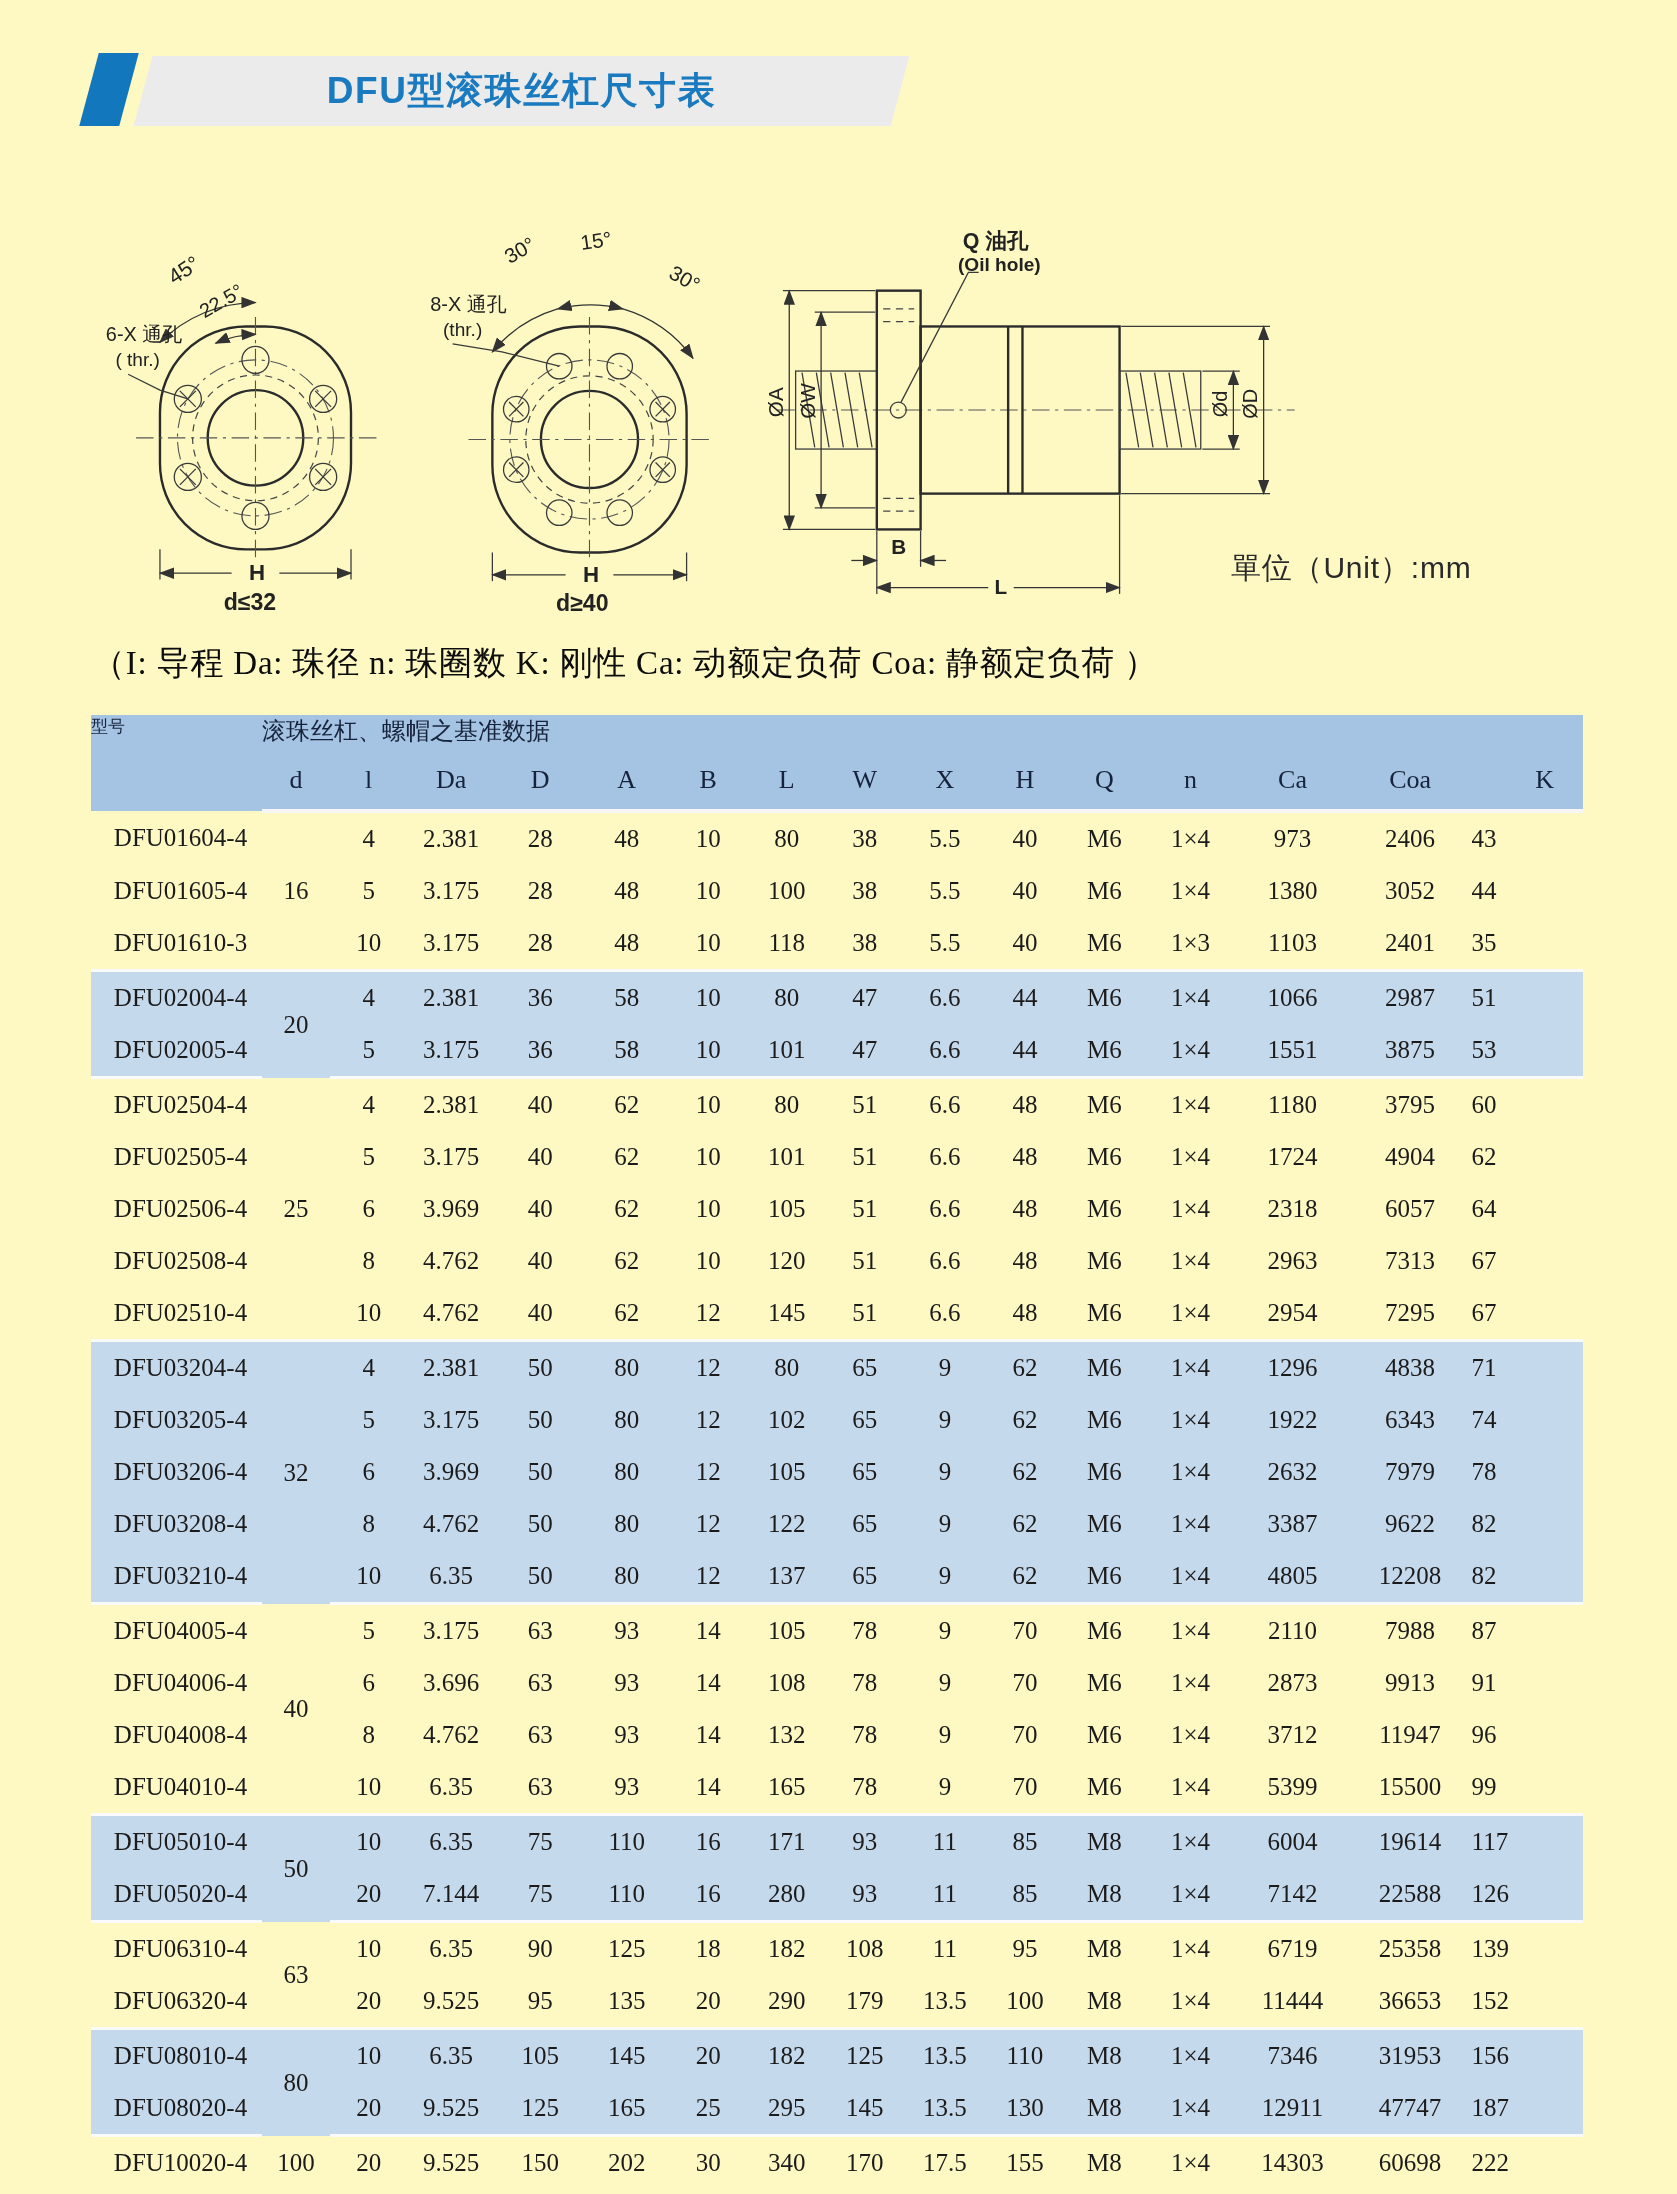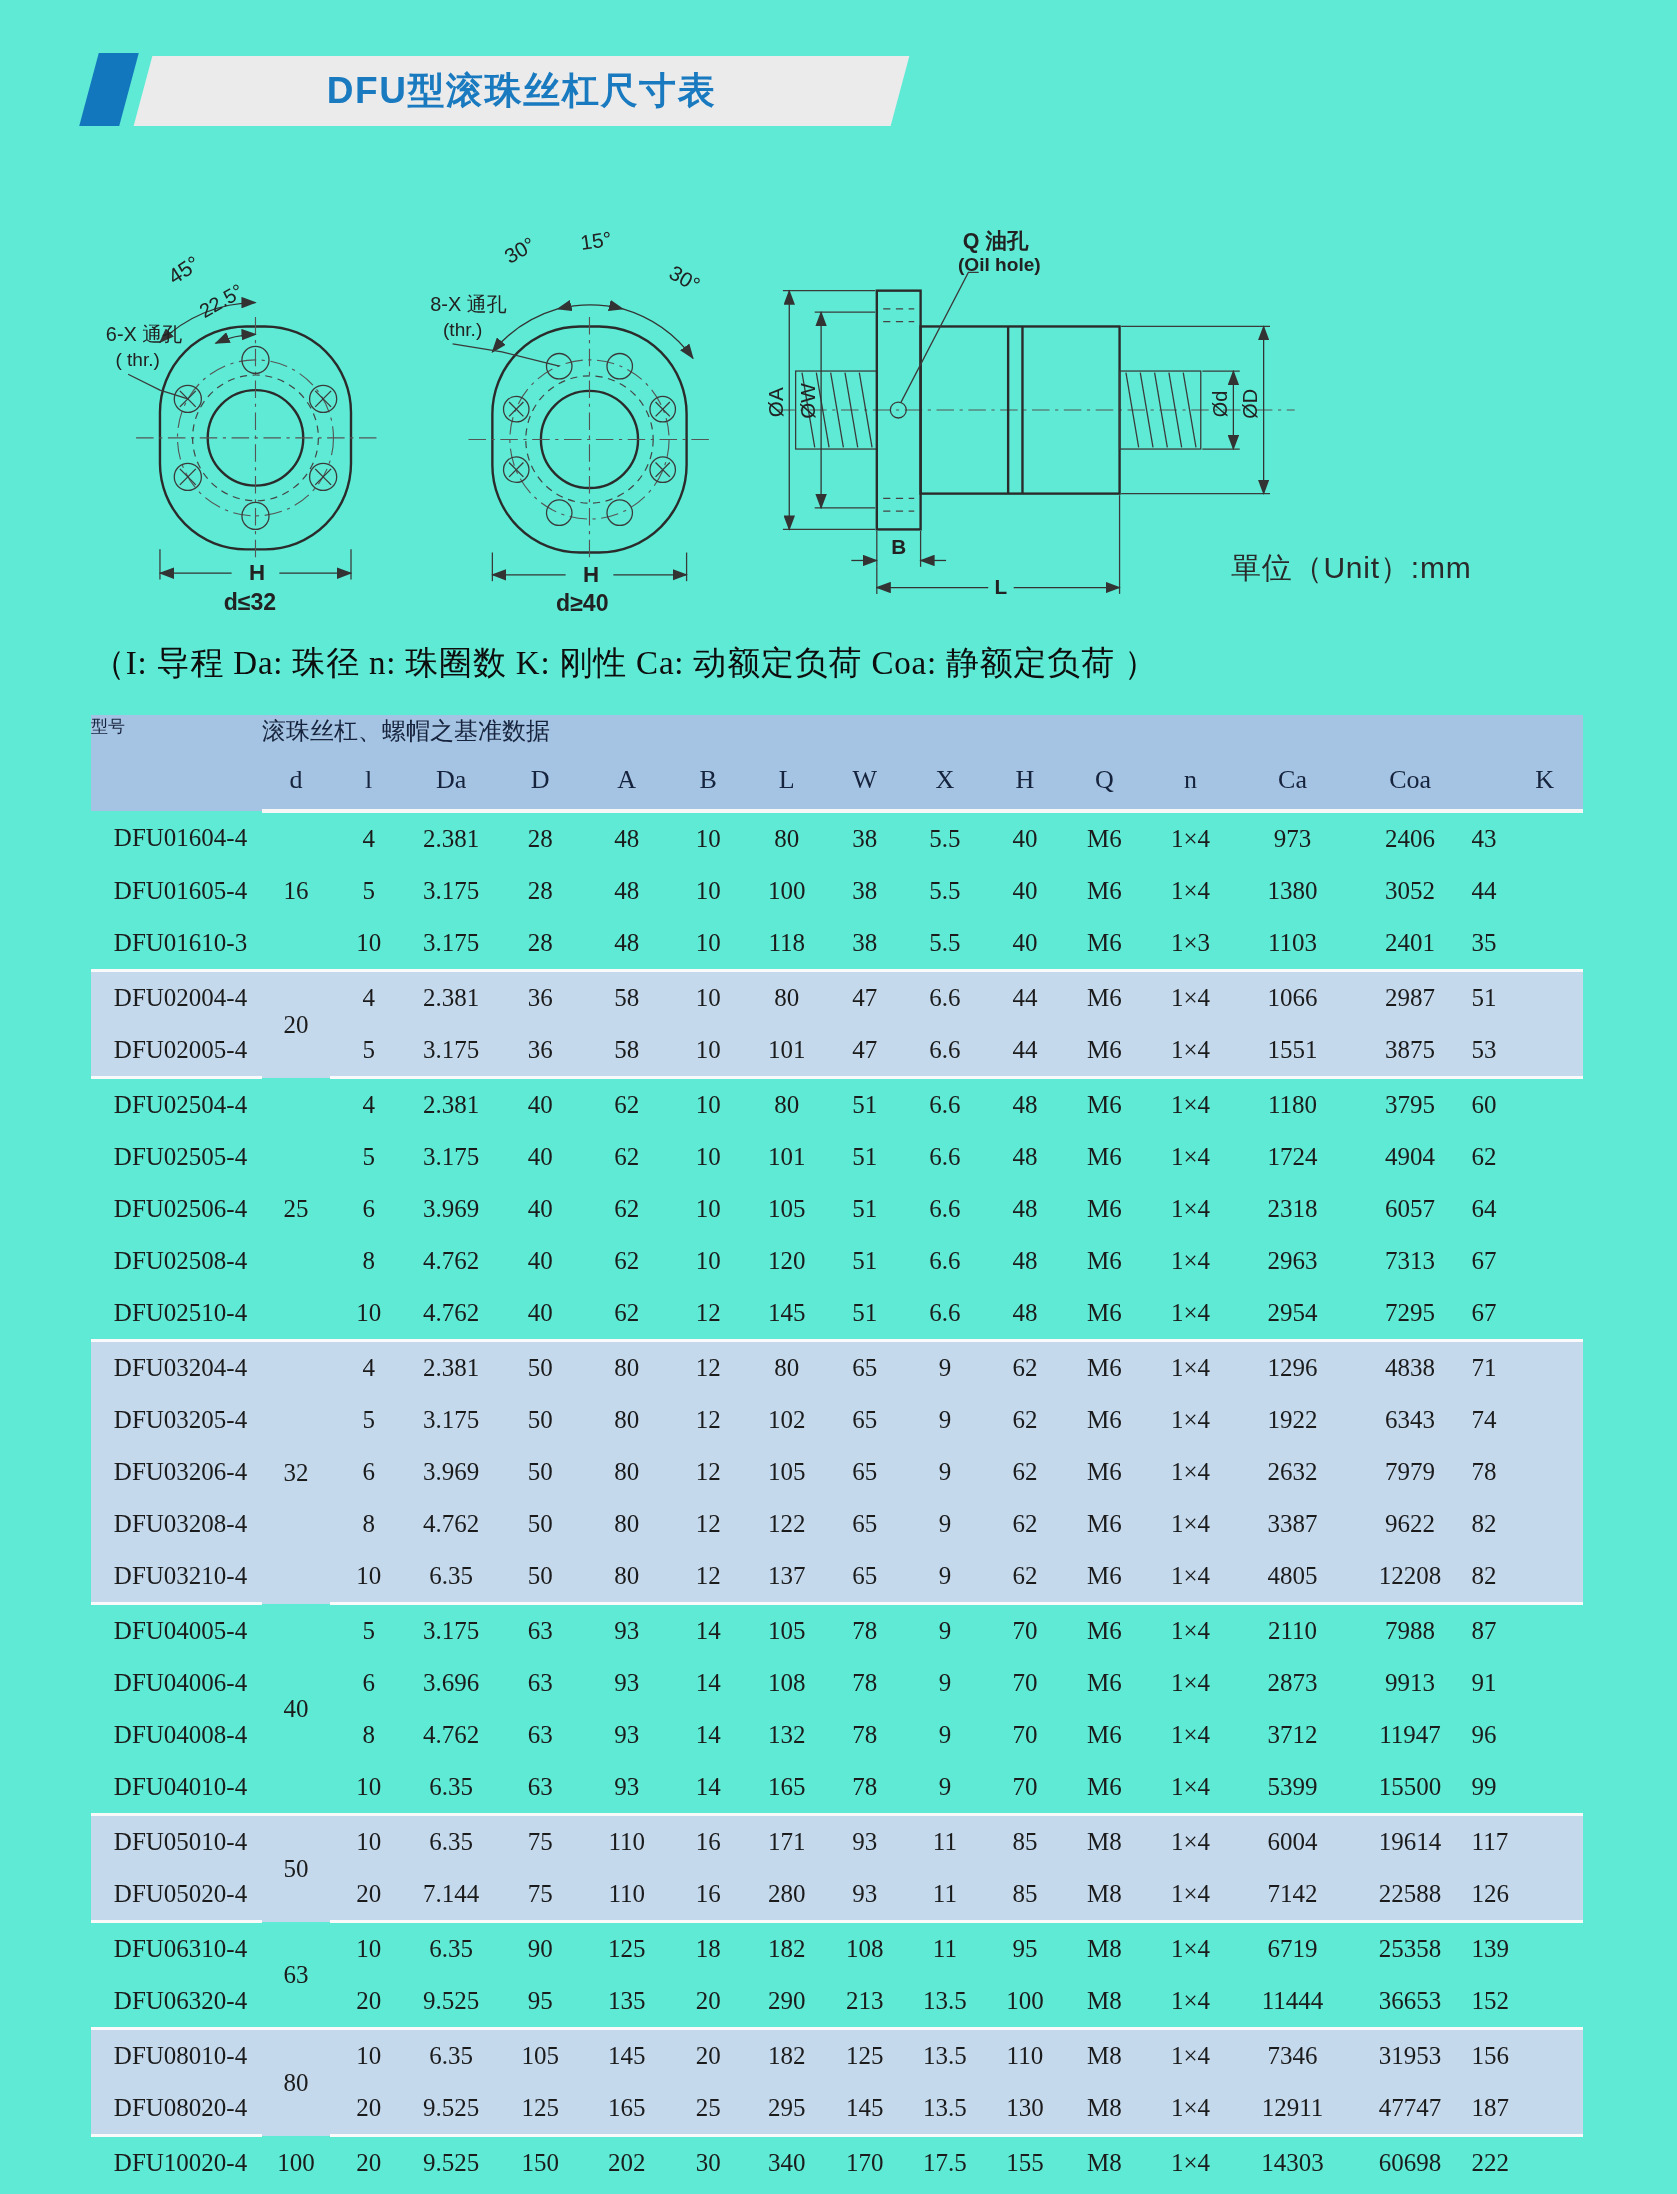--- a/index.html
+++ b/index.html
@@ -1,16 +1,16 @@
 <!DOCTYPE html>
 <html style="font-size:12.7px"><head>
 <meta charset="utf-8">
 <style>
   html,body{margin:0;padding:0;background:#ffffff;}
-  .page{position:relative;width:1678px;height:2194px;background:#5eead4;overflow:hidden;
+  .page{position:relative;width:1678px;height:2194px;background:#fef9c3;overflow:hidden;
         font-family:"Liberation Serif","DejaVu Serif",serif;color:#1b1b1b;}
 
   
   .banner-accent{position:absolute;left:89px;top:53px;width:40px;height:73px;
                  background:#1377bd;transform:skewX(-15deg);}
   .banner-tray{position:absolute;left:143px;top:56px;width:757px;height:70px;
                background:#ebebeb;transform:skewX(-15deg);}
   .banner-title{position:absolute;left:143px;top:56px;width:757px;height:70px;
                 display:flex;align-items:center;justify-content:center;
                 font-family:"Liberation Sans","DejaVu Sans",sans-serif;
@@ -669,21 +669,21 @@
             <td class="kcol">139</td>
           </tr>
           <tr>
             <td class="model">DFU06320-4</td>
             <td>20</td>
             <td>9.525</td>
             <td>95</td>
             <td>135</td>
             <td>20</td>
             <td>290</td>
-            <td>213</td>
+            <td>179</td>
             <td>13.5</td>
             <td>100</td>
             <td>M8</td>
             <td>1×4</td>
             <td>11444</td>
             <td>36653</td>
             <td class="kcol">152</td>
           </tr>
         </tbody>
         <tbody class="band">

